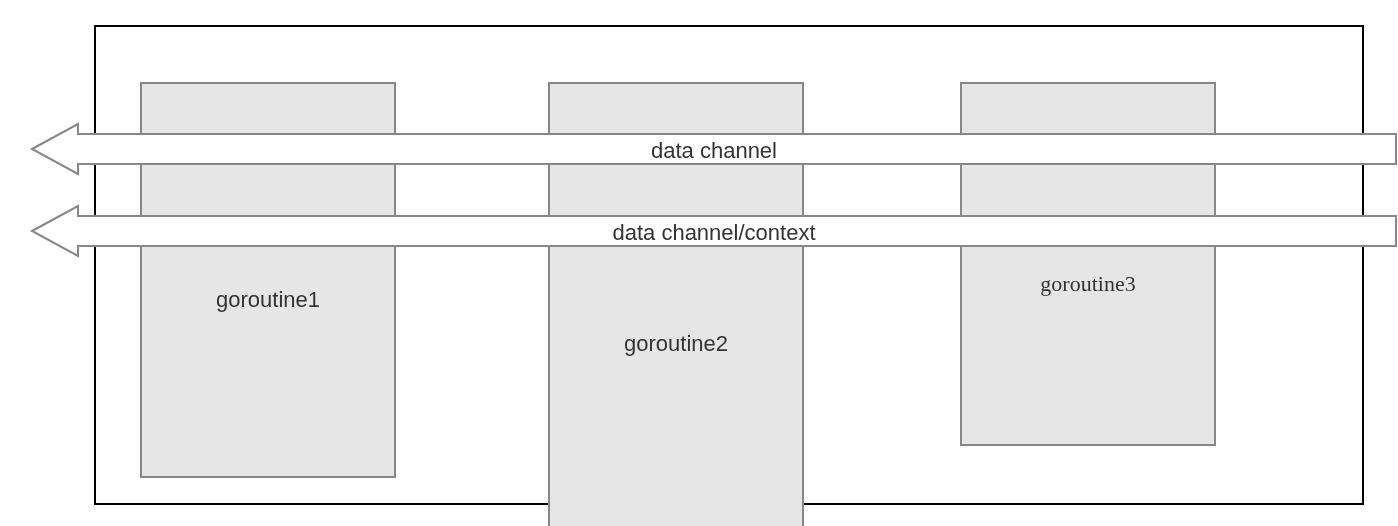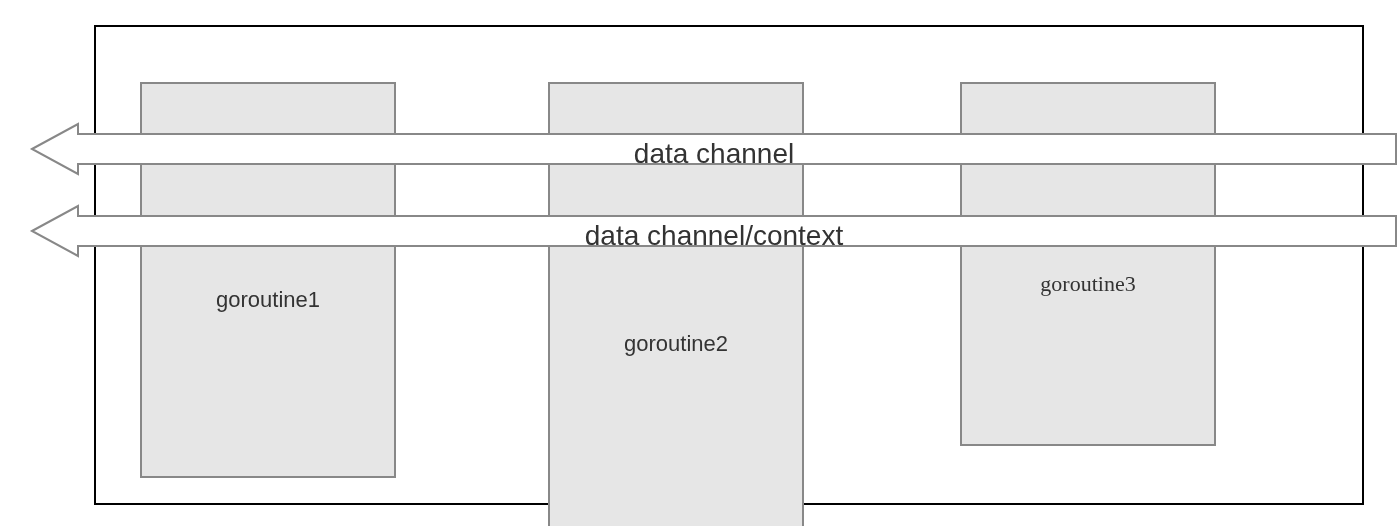--- a/index.html
+++ b/index.html
@@ -26,21 +26,21 @@
       align-items: center;
       justify-content: center;
     }
     .goroutine-label {
       font-size: 22px;
       color: #333333;
       margin-top: 40px;
     }
     .arrow-label {
       position: absolute;
-      font-size: 28px;
+      font-size: 22px;
       color: #333333;
       text-align: center;
       width: 100%;
       background: transparent;
     }
     svg.arrow-svg {
       position: absolute;
       overflow: visible;
     }
   </style>

